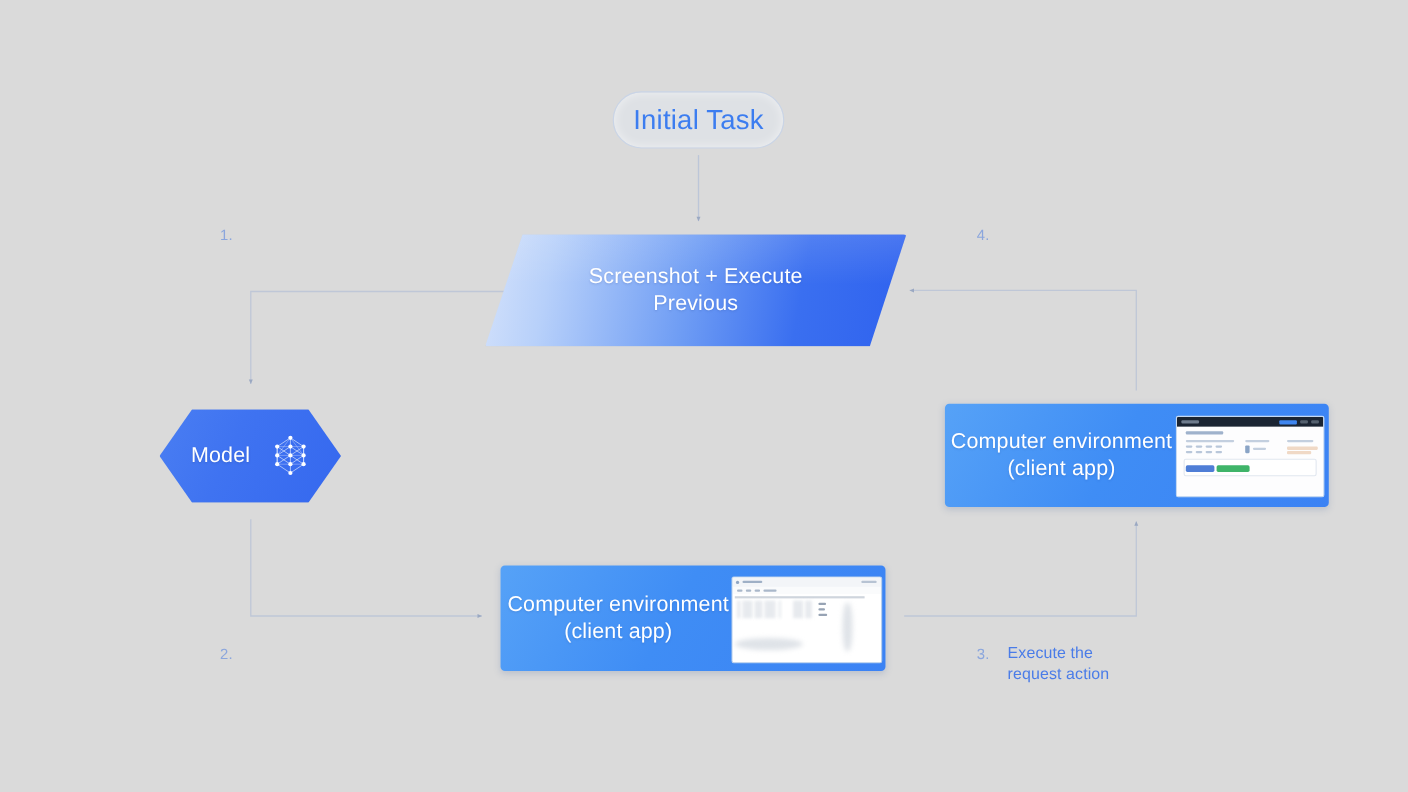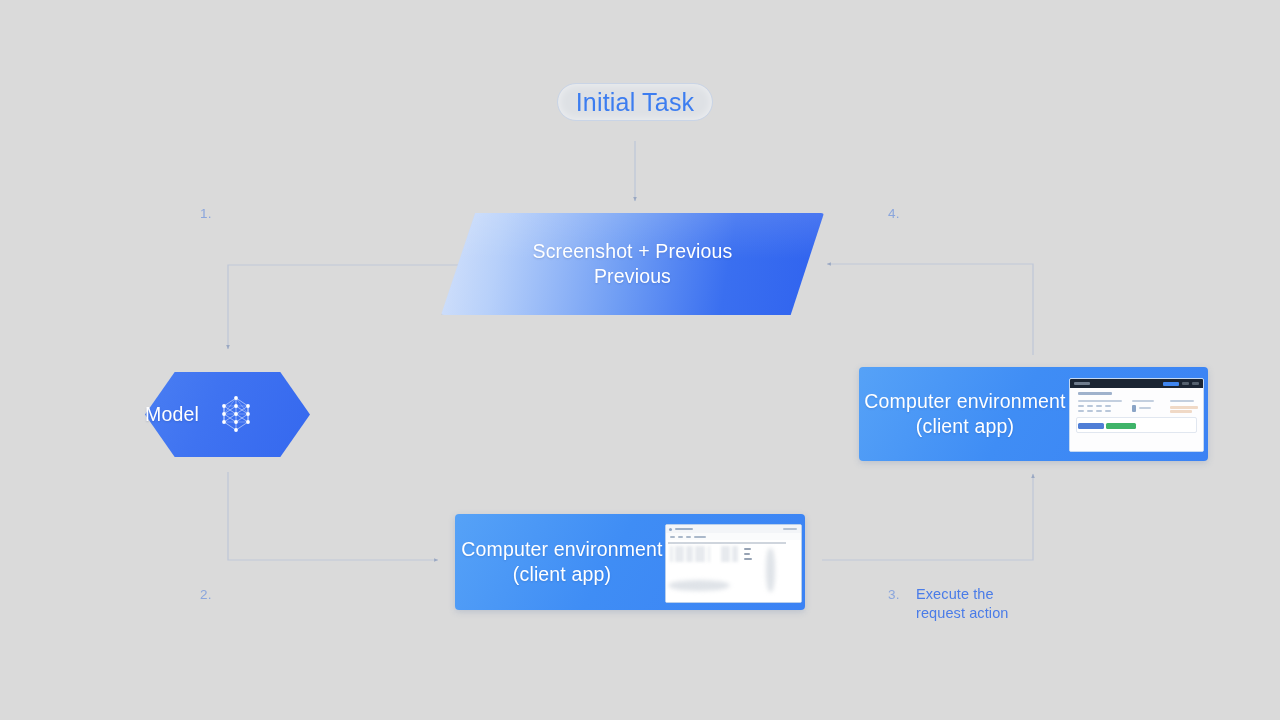--- a/index.html
+++ b/index.html
@@ -29,21 +29,21 @@
     width: 1280px; height: 720px;
     pointer-events: none;
   }
 
   
   .initial-task {
     position: absolute;
     left: 557px;
     top: 83px;
     width: 156px;
-    height: 38px;
+    height: 52px;
     border-radius: 26px;
     border: 1.3px solid #c9d4e6;
     background: rgba(226,231,238,0.55);
     display: flex;
     align-items: center;
     justify-content: center;
     box-sizing: border-box;
     box-shadow: 0 0 10px rgba(255,255,255,0.55) inset;
   }
   .initial-task-label {
@@ -108,21 +108,21 @@
     background: linear-gradient(115deg, #4a7ef2 0%, #3f73f1 40%, #3568ef 100%);
     clip-path: polygon(18% 0%, 82% 0%, 100% 50%, 82% 100%, 18% 100%, 0% 50%);
     filter: drop-shadow(0 2px 5px rgba(120,140,175,0.30));
   }
   .model-inner {
     position: absolute;
     left: 0; top: 0;
     width: 100%; height: 100%;
     display: flex;
     align-items: center;
-    justify-content: flex-start;
+    justify-content: center;
     gap: 20px;
   }
   .model-label {
     color: #ffffff;
     font-size: 19.5px;
     letter-spacing: 0.15px;
     text-shadow: 0 1px 2px rgba(30,60,130,0.25);
   }
   .nn-icon { width: 34px; height: 40px; display: block; }
 
@@ -271,21 +271,21 @@
     <path d="M1033,355 L1033,264 L827,264" fill="none" stroke="#bfc7d7" stroke-width="1.2" marker-end="url(#arrow)"></path>
   </svg>
 
   <div class="initial-task">
     <span class="initial-task-label">Initial Task</span>
   </div>
 
   <div class="para-wrap">
     <div class="para-shape"></div>
     <div class="para-label">
-      <span>Screenshot + Previous</span>
+      <span>Screenshot + Execute</span>
       <span>Previous</span>
     </div>
   </div>
 
   <div class="model-wrap">
     <div class="model-shape"></div>
     <div class="model-inner">
       <span class="model-label">Model</span>
       <svg class="nn-icon" viewBox="0 0 34 40">
         <g stroke="#eaf1ff" stroke-width="0.6" fill="none" opacity="0.95">

